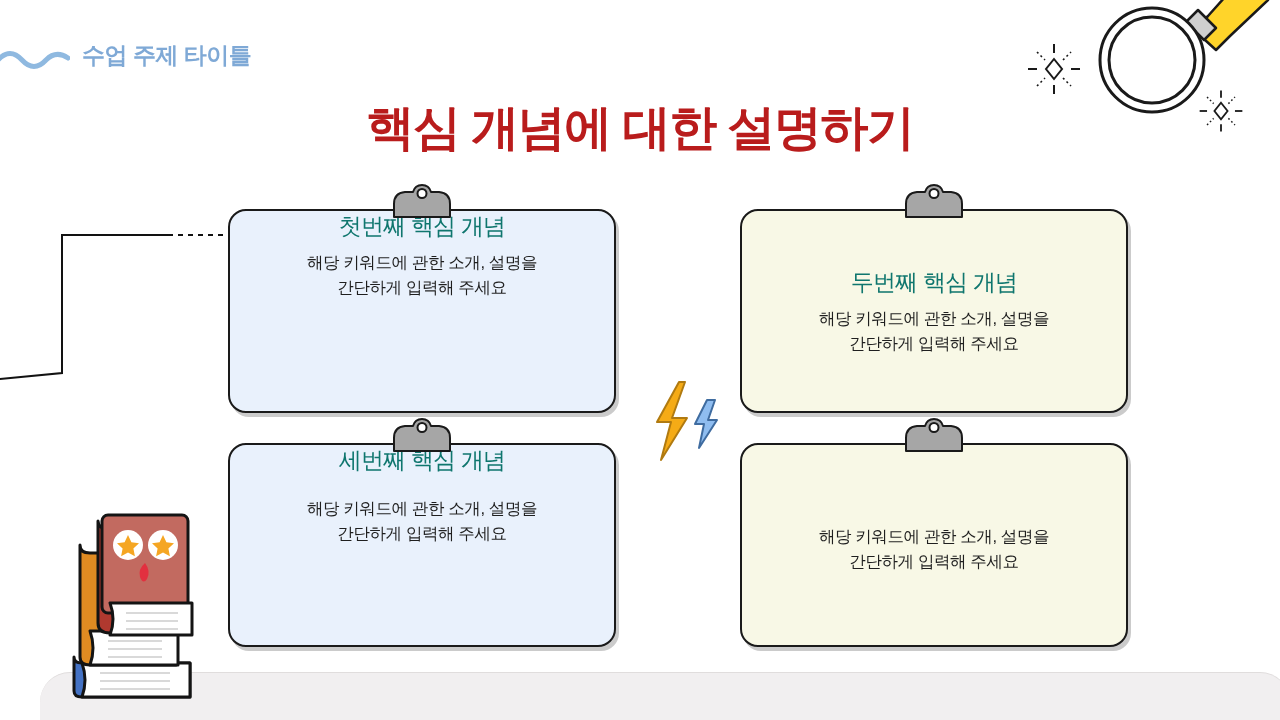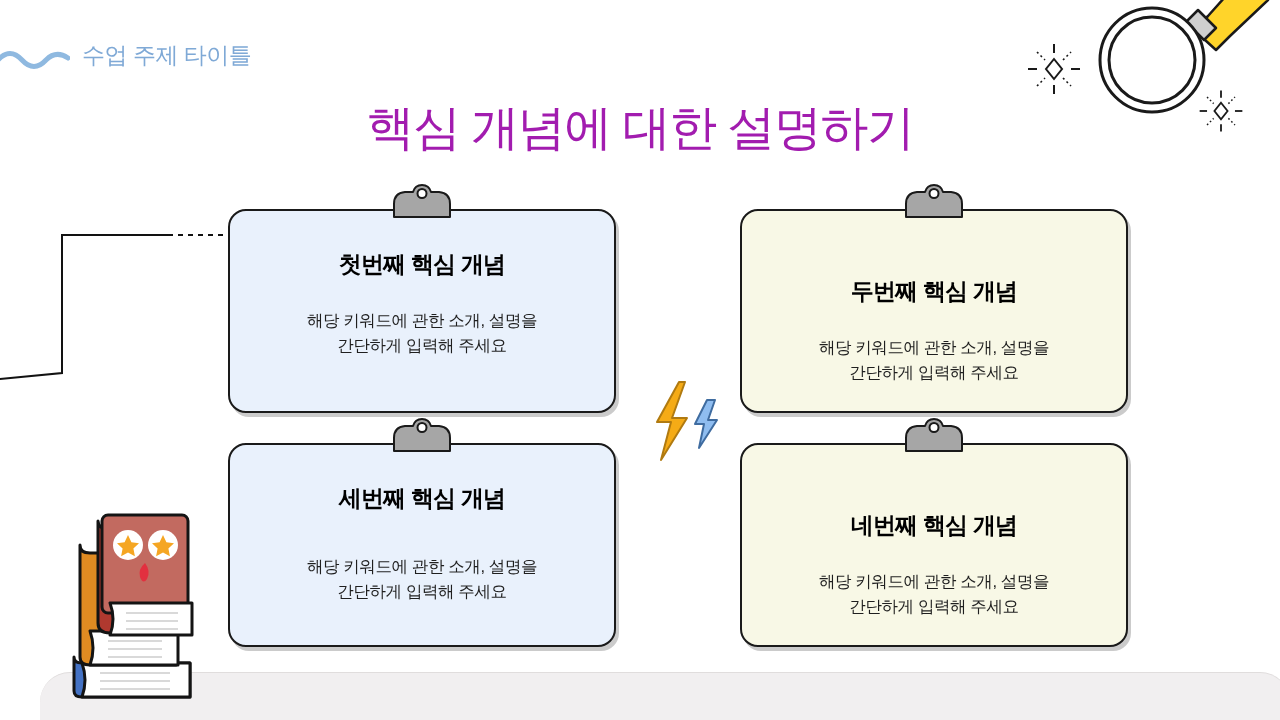--- a/index.html
+++ b/index.html
@@ -28,35 +28,35 @@
 
   
   .eyebrow-wrap {
     position:absolute;
     left:0px; top:40px;
     display:flex; align-items:center; gap:12px;
   }
   .wave-svg { display:block; }
   .eyebrow-text {
     font-size:23px;
-    font-weight:normal;
+    font-weight:bold;
     color:#7fa9d6;
     letter-spacing:-0.5px;
     white-space:nowrap;
   }
 
   
   .main-title {
     position:absolute;
     left:0; top:96px;
     width:1280px;
     text-align:center;
     font-size:48px;
-    font-weight:normal;
-    color:#a21caf;
+    font-weight:bold;
+    color:#b91c1c;
     letter-spacing:-1.5px;
     white-space:nowrap;
   }
 
   
   .connector { position:absolute; left:-10px; top:195px; }
 
   
   .card {
     position:absolute;
@@ -77,29 +77,28 @@
   .card.pos-3 { left:228px; top:443px;gap:12px; }
   .card.pos-4 { left:740px; top:443px; }
 
   .clip {
     position:absolute;
     left:50%; top:-27px;
     transform:translateX(-50%);
   }
 
   .card-title {
-    margin-top:38px;
     font-size:23px;
-    font-weight:bold;
-    color:#000000;
+    font-weight:normal;
+    color:#0f766e;
     letter-spacing:-0.8px;
     white-space:nowrap;
   }
   .card-body {
-    margin-top:28px;
+    margin-top:8px;
     font-size:16.5px;
     line-height:1.5;
     color:#1f1f1f;
     text-align:center;
     letter-spacing:-0.4px;
     white-space:pre-line;
   }
 
   
   .deco { position:absolute; }
@@ -158,21 +157,20 @@
     <div class="card-title">세번째 핵심 개념</div>
     <div class="card-body">해당 키워드에 관한 소개, 설명을
 간단하게 입력해 주세요</div>
   </div>
 
   <div class="card cream pos-4">
     <svg class="clip" width="62" height="34" viewBox="0 0 62 34">
       <path d="M 3 33 L 3 20 Q 3 9 14 8 L 22 8 Q 24 1 31 1 Q 38 1 40 8 L 48 8 Q 59 9 59 20 L 59 33 Z" fill="#a6a6a6" stroke="#1a1a1a" stroke-width="2" stroke-linejoin="round"></path>
       <circle cx="31" cy="9.5" r="4.5" fill="#ffffff" stroke="#1a1a1a" stroke-width="2"></circle>
     </svg>
-    <div class="card-title">네번째 핵심 개념</div>
     <div class="card-body">해당 키워드에 관한 소개, 설명을
 간단하게 입력해 주세요</div>
   </div>
 
   <svg class="deco deco-magnifier" width="190" height="130" viewBox="0 0 190 130">
     <path d="M 104 38 L 118 24 L 152 -14 L 178 8 L 140 44 L 126 58 Z" fill="#ffd42a" stroke="#1a1a1a" stroke-width="2.5" stroke-linejoin="round"></path>
     <path d="M 96 30 L 114 48 L 126 36 L 108 18 Z" fill="#cfcfcf" stroke="#1a1a1a" stroke-width="2.5" stroke-linejoin="round"></path>
     <circle cx="62" cy="68" r="52" fill="#ffffff" stroke="#1a1a1a" stroke-width="3"></circle>
     <circle cx="62" cy="68" r="43" fill="#ffffff" stroke="#1a1a1a" stroke-width="3"></circle>
   </svg>

